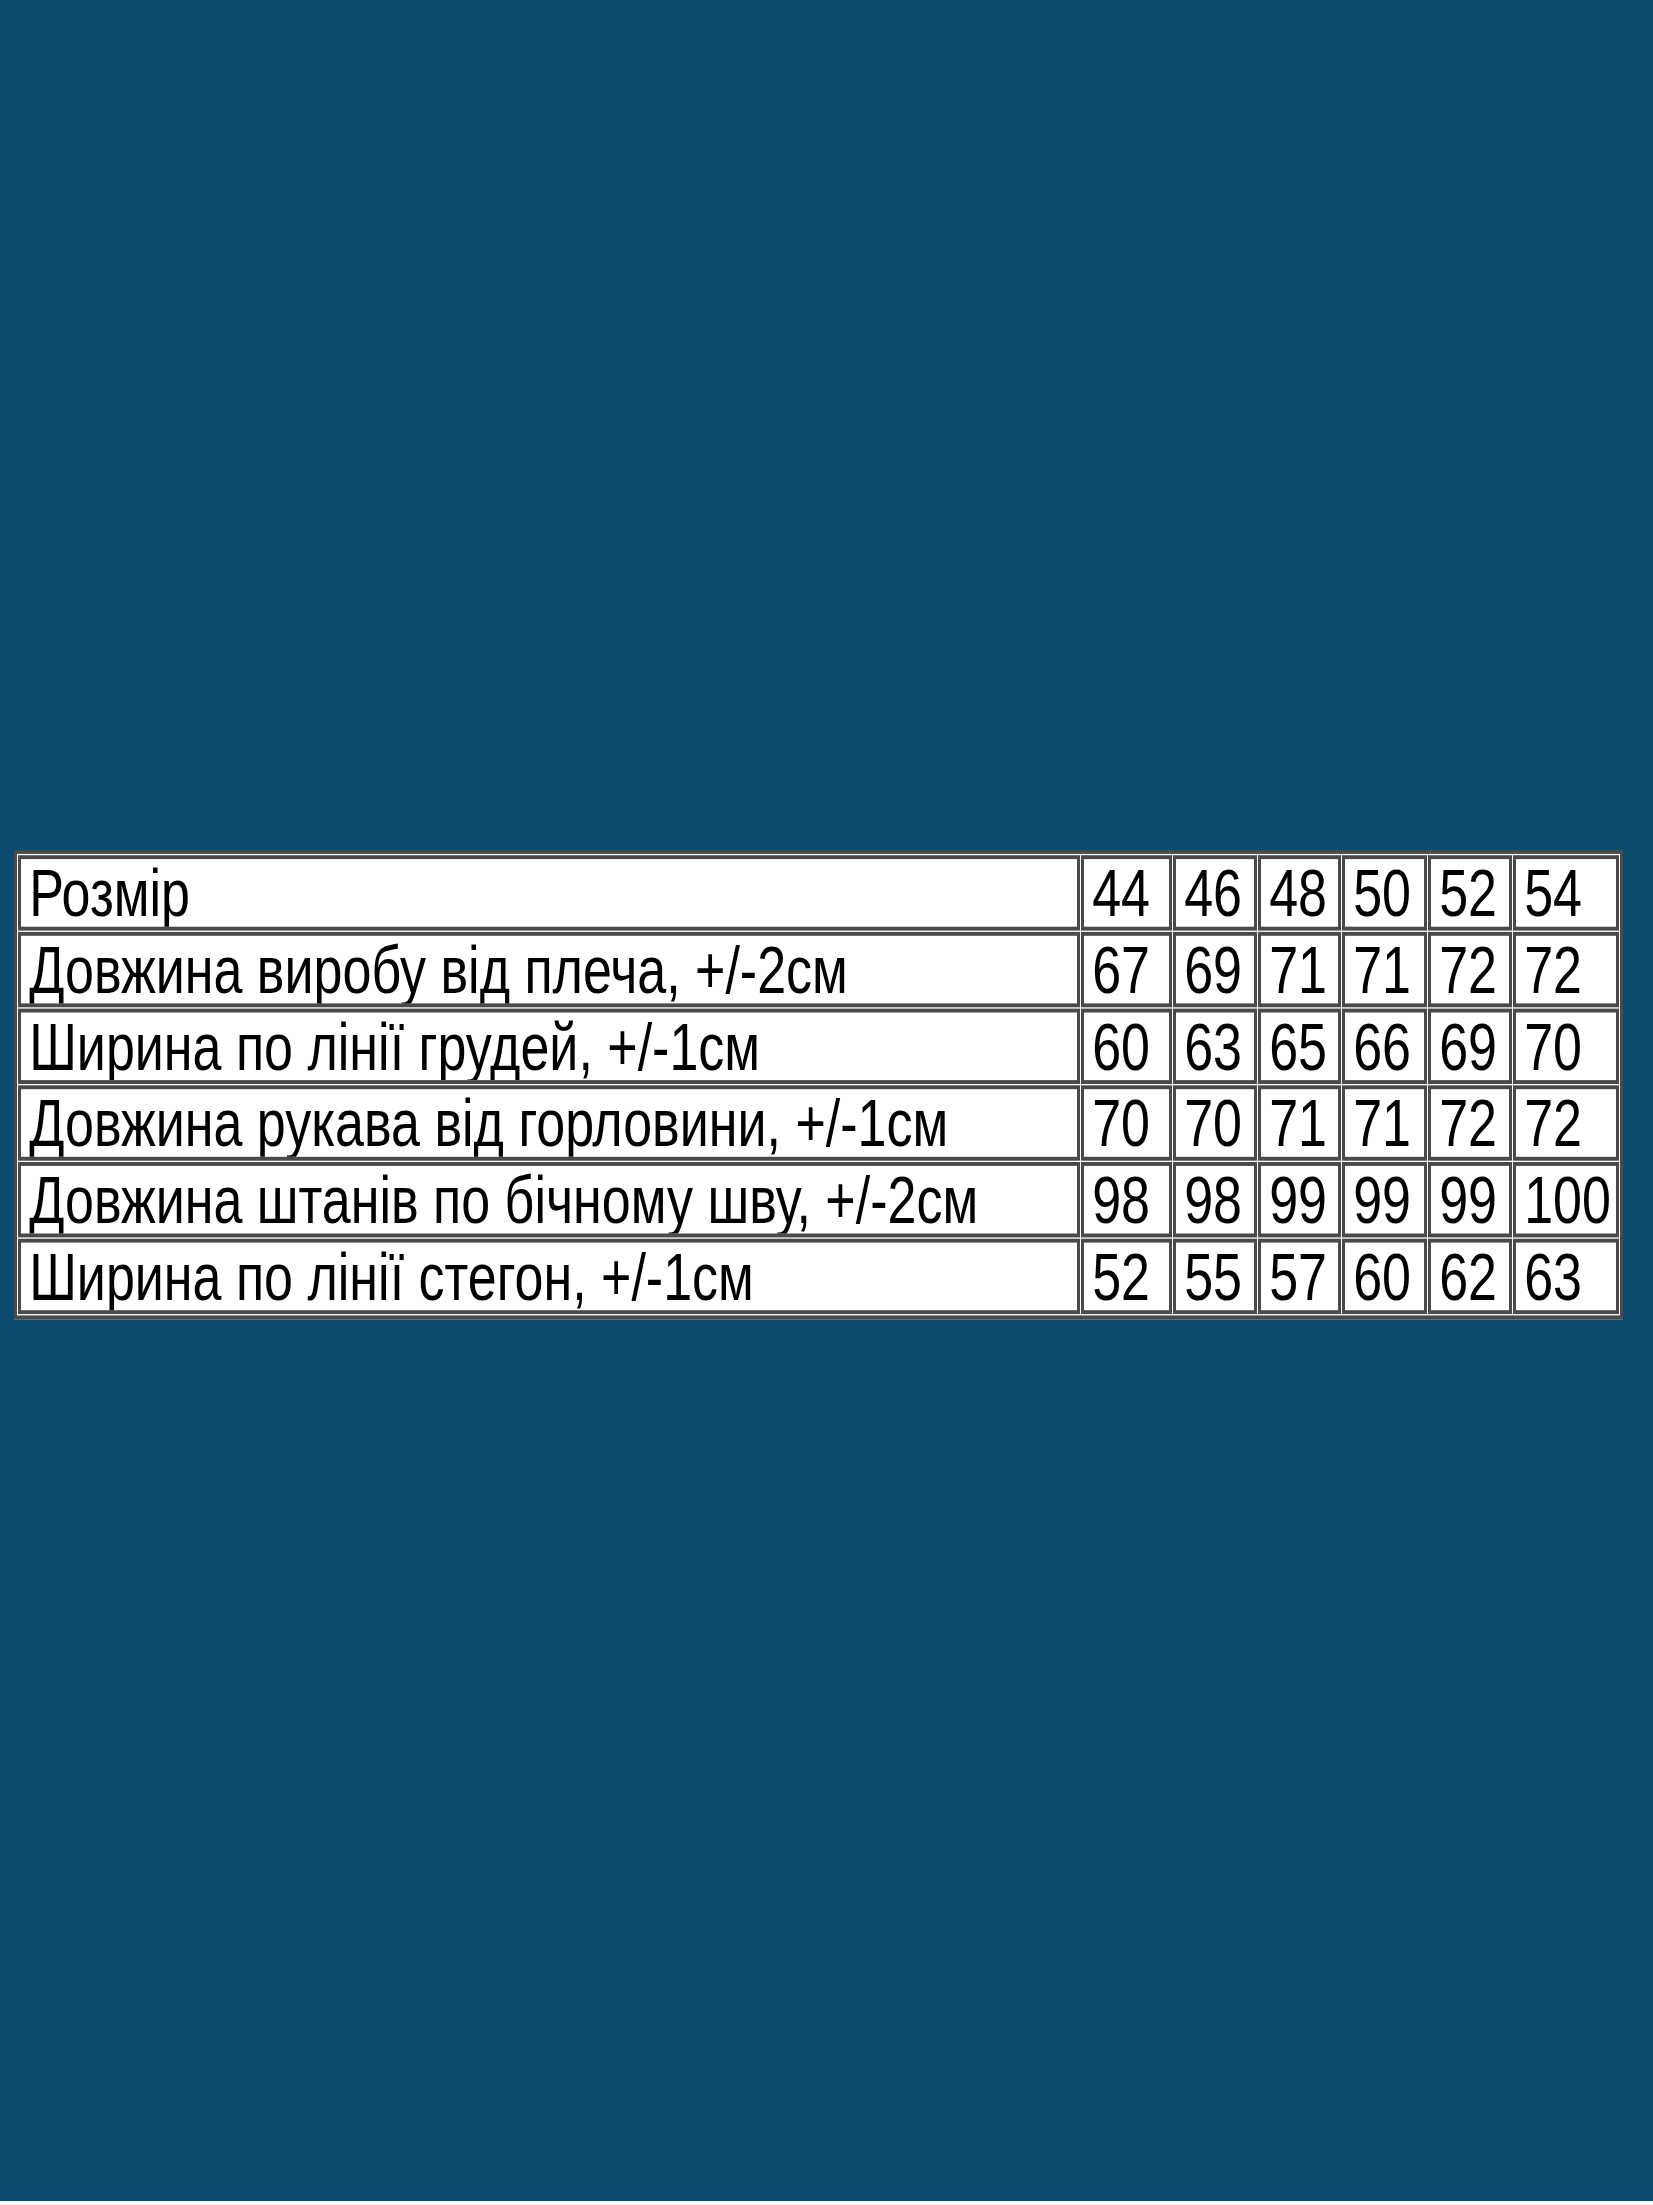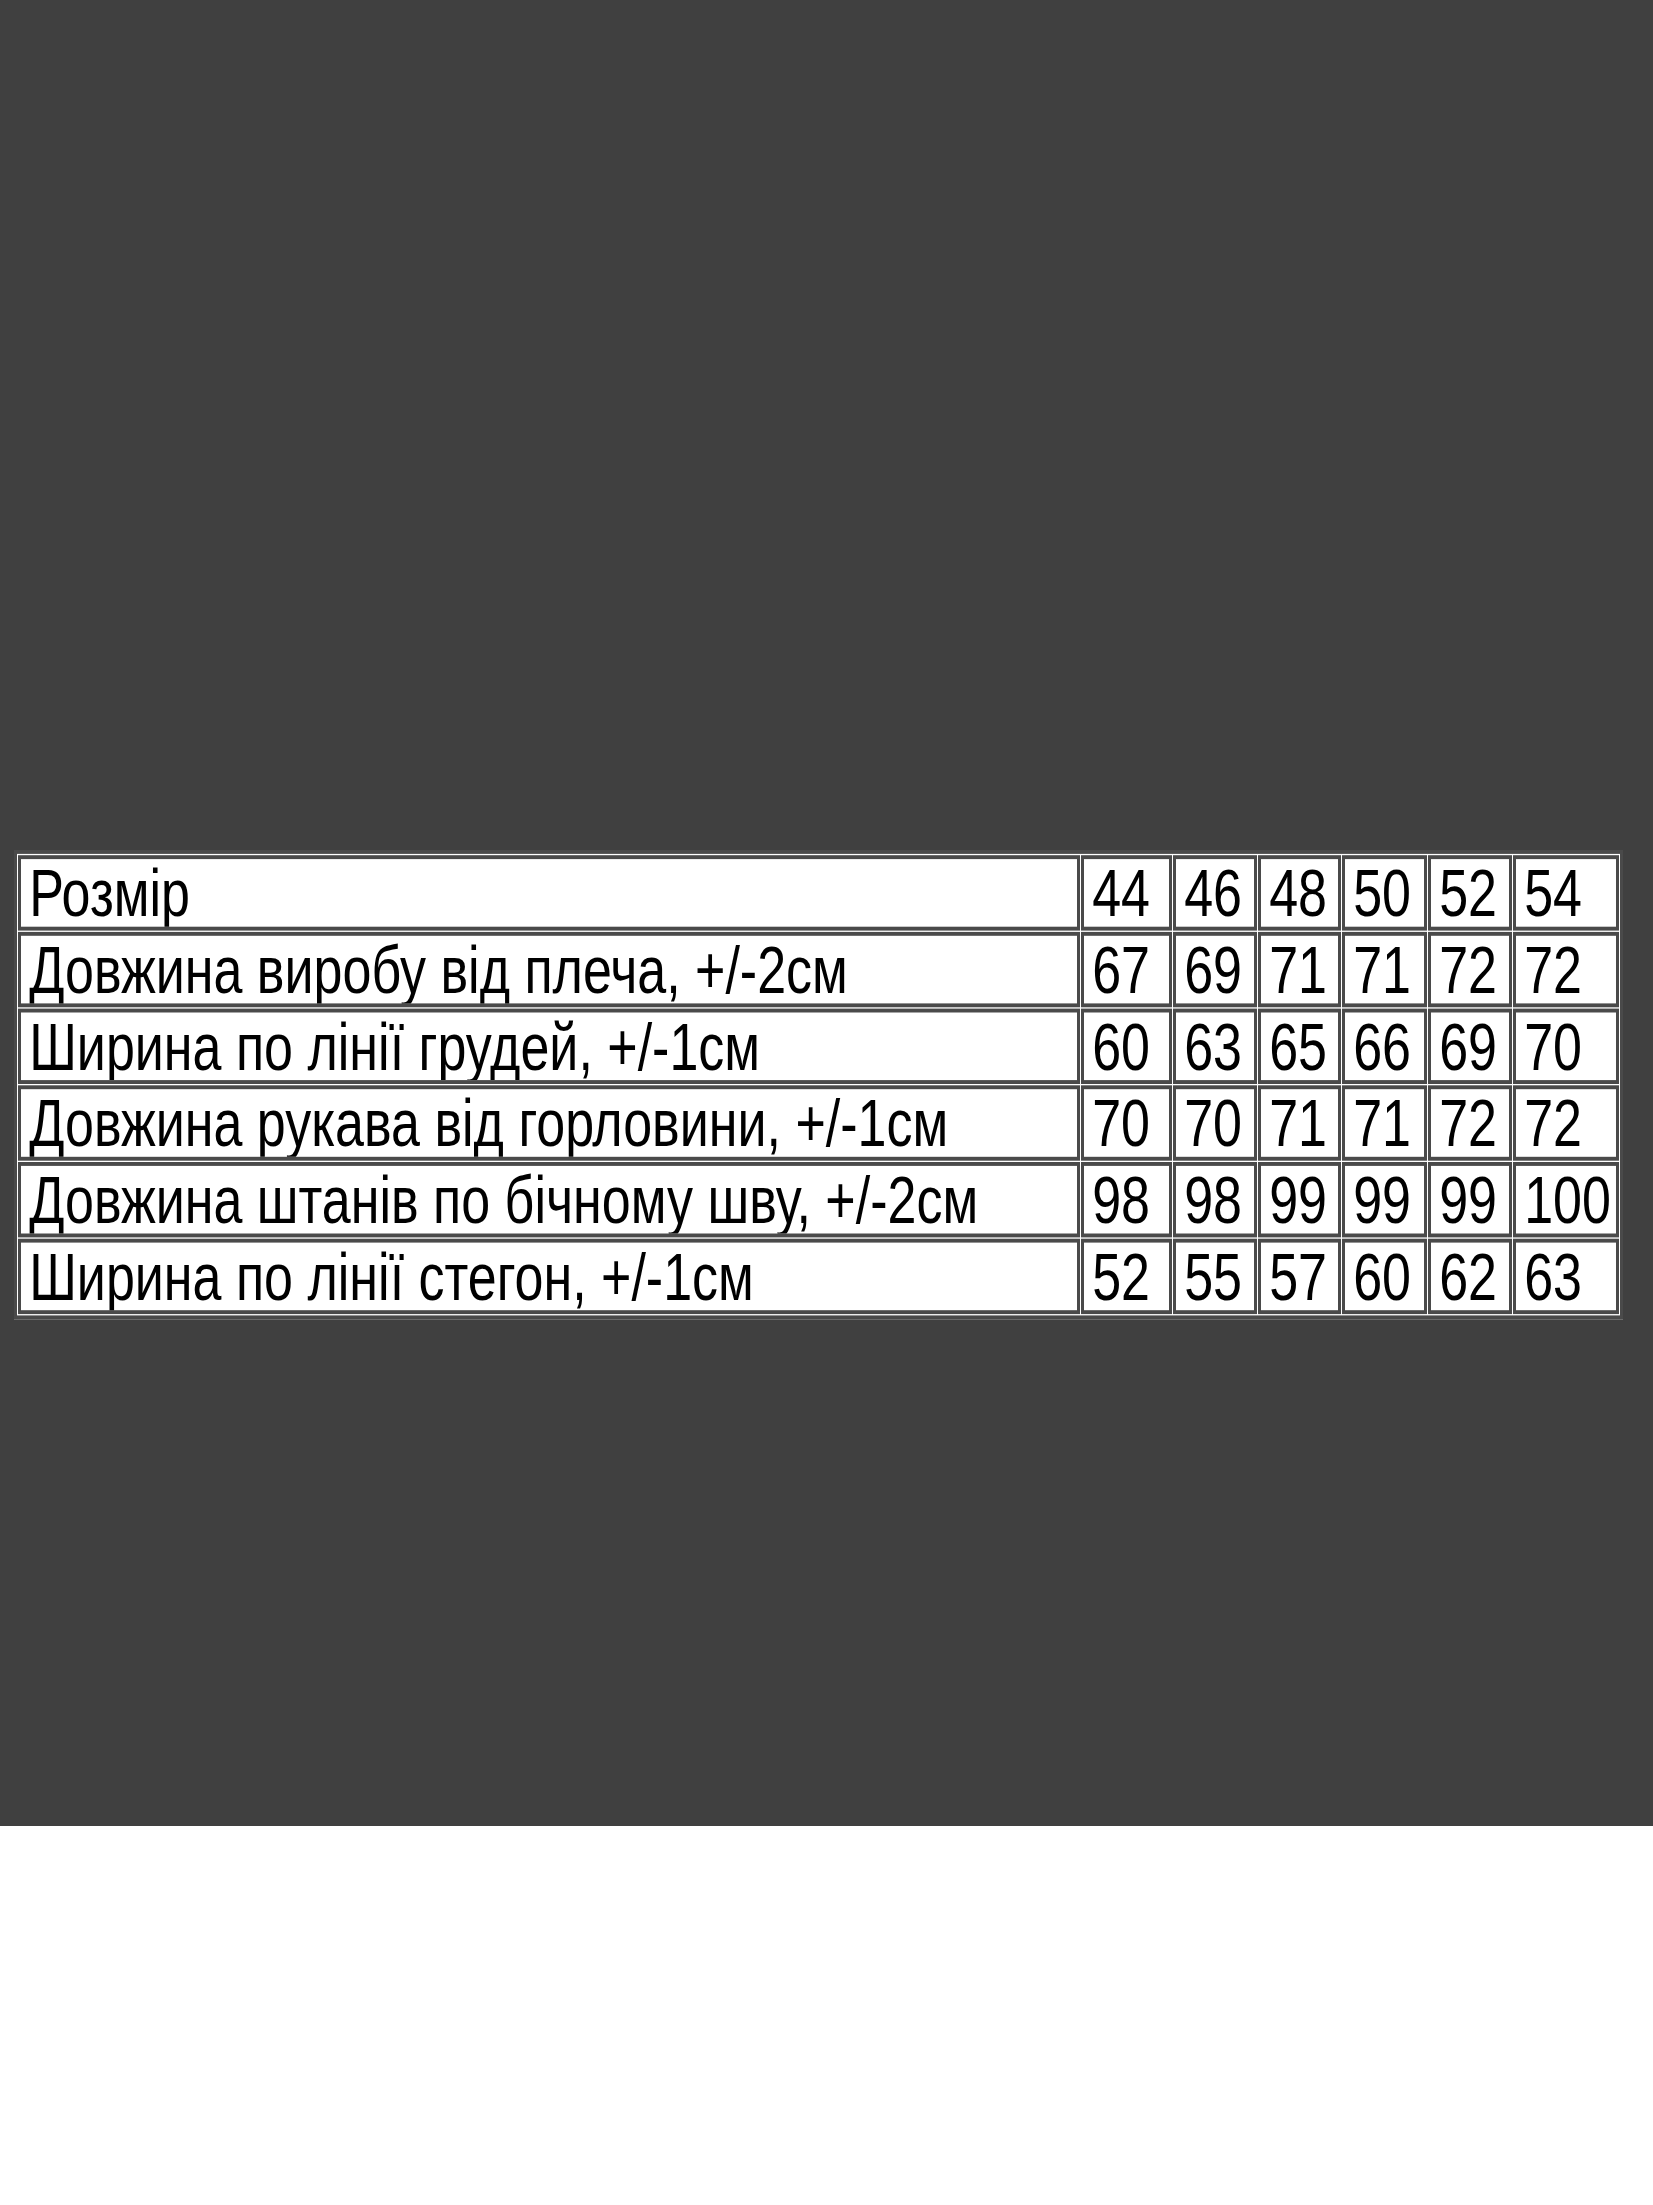--- a/index.html
+++ b/index.html
@@ -7,22 +7,22 @@
     padding: 0;
     width: 1654px;
     height: 2205px;
     background: #ffffff;
     overflow: hidden;
     font-family: "Liberation Sans", "DejaVu Sans", sans-serif;
   }
   .page {
     position: relative;
     width: 1654px;
-    height: 1826px;
-    background: #404040;
+    height: 2201px;
+    background: #0c4a6e;
   }
   table.size-chart {
     position: absolute;
     left: 14px;
     top: 850px;
     border-collapse: separate;
     border-spacing: 1.6px;
     border: 3.3px solid #4a4a4a;
     background: #ffffff;
     table-layout: fixed;

